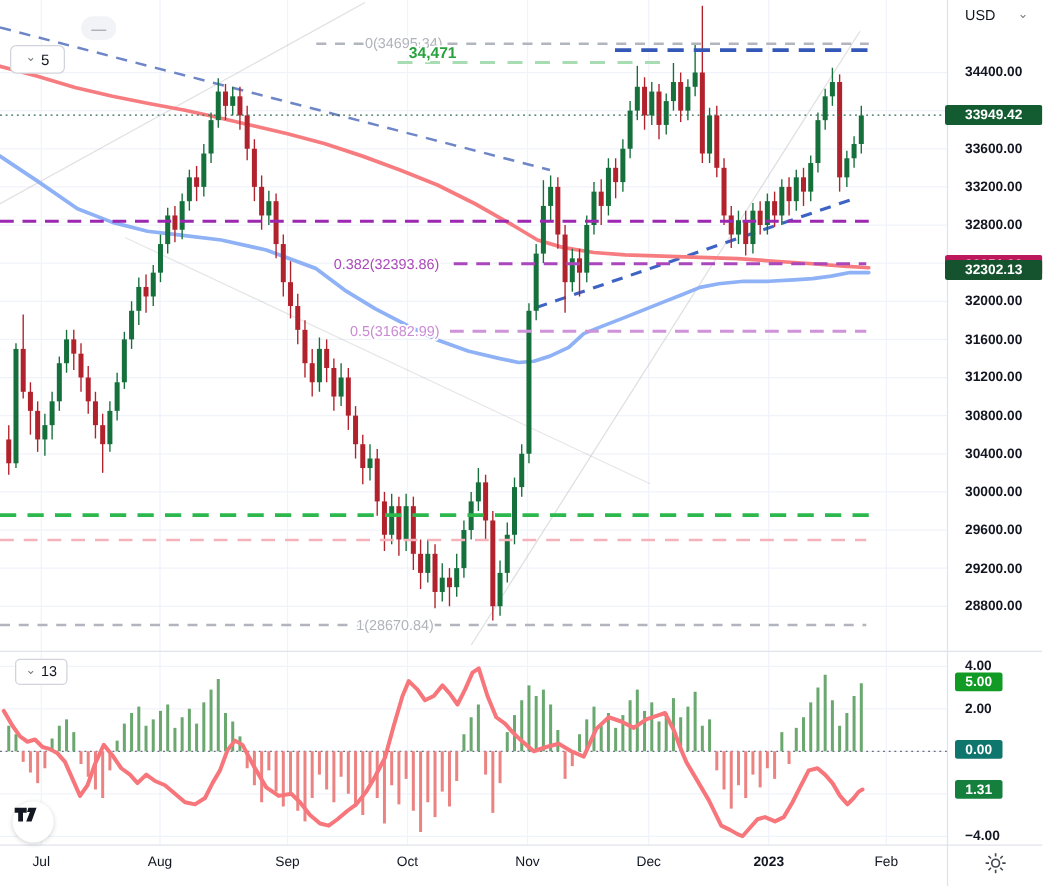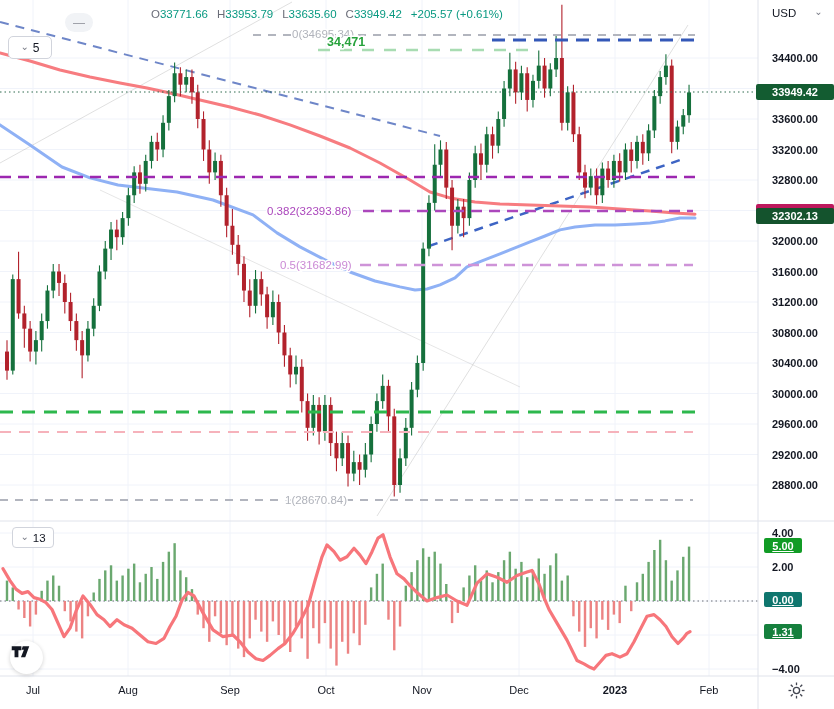--- a/index.html
+++ b/index.html
@@ -13,21 +13,21 @@
             background:#fff;border:1px solid #d1d4dc;border-radius:5px;font-size:12px;color:#131722;cursor:pointer;}
   .chev{color:#787b86;font-size:10px;line-height:1;transform:translateY(-1px);}
   .minus-btn{position:absolute;left:65px;top:13px;width:28px;height:19px;border-radius:10px;background:#f1f3f6;
              color:#9598a1;display:flex;align-items:center;justify-content:center;font-size:12px;cursor:pointer;}
   .usd-btn{position:absolute;left:772px;top:7px;font-size:11.5px;color:#131722;display:flex;gap:18px;align-items:center;cursor:pointer;}
   .axis-label{position:absolute;left:772px;font-size:11px;color:#131722;transform:translateY(-6px);font-weight:bold;}
   .time-label{position:absolute;top:684px;width:44px;text-align:center;font-size:11px;color:#131722;}
   .time-label.bold{font-weight:700;}
   .badge{position:absolute;left:756px;width:78px;height:16px;border-radius:2px;color:#fff;font-size:11px;
          font-weight:700;display:flex;align-items:center;justify-content:center;transform:translateY(-8px);}
-  .badge.small{left:764px;width:38px;height:15px;text-decoration:underline;}
+  .badge.small{left:764px;width:38px;height:15px;}
   .tv-logo{position:absolute;left:10px;top:641px;width:33px;height:33px;border-radius:50%;background:#fff;
            box-shadow:0 1px 4px rgba(0,0,0,0.18);display:flex;align-items:center;justify-content:center;}
   .gear{position:absolute;left:788px;top:682px;width:17px;height:17px;cursor:pointer;}
 </style>
 </head>
 <body>
 
 <div id="root">
 
   <svg id="chart-svg" width="834" height="709">
@@ -452,27 +452,20 @@
       <polyline points="3,568.7 10,580.6 16,589.1 22,593.4 28,591.6 34,597.6 40,599.3 46,602.7 52,609.5 58,623.1 64,636.7 70,628.2 76,611.2 83,595.9 90,604.4 97,614.6 104,619.7 110,626.5 117,619.7 124,624.8 132,628.2 140,635.0 148,641.8 156,643.5 164,638.4 170,626.5 176,616.3 182,600.1 188,592.5 194,595.9 203,612.9 213,629.9 223,636.7 233,635.0 240,641.8 248,652.0 256,658.8 263,660.5 270,655.4 278,648.6 285,643.5 293,633.3 300,621.4 308,606.1 315,580.6 322,556.8 327,544.9 334,551.7 340,560.2 347,556.8 354,548.3 360,555.1 366,563.6 372,551.7 378,538.1 383,534.7 390,556.8 397,573.8 404,578.9 410,585.7 417,592.5 427,601.0 437,597.6 447,595.0 457,601.0 467,605.3 477,583.1 487,573.8 497,577.2 507,582.3 517,575.5 527,572.1 532,570.4 539,584.0 544,597.6 549,609.5 557,623.1 567,640.1 577,660.5 584,663.9 590,667.3 594,669.0 600,662.2 606,655.4 612,653.7 620,657.1 627,653.7 634,641.8 640,629.9 647,616.3 654,614.6 660,619.7 666,626.5 672,636.7 678,643.5 683,638.4 687,633.3 690,631.6" fill="none" stroke="#f7767b" stroke-width="3.2" stroke-linejoin="round" stroke-linecap="round"></polyline>
       <line x1="0" y1="521" x2="834" y2="521" stroke="#e0e3eb" stroke-width="1"></line>
       <line x1="0" y1="676" x2="834" y2="676" stroke="#e0e3eb" stroke-width="1"></line>
       <line x1="758" y1="0" x2="758" y2="709" stroke="#e0e3eb" stroke-width="1"></line>
     </svg>
 
   <div class="minus-btn">
     <span>—</span>
   </div>
 
-  <div class="legend-row">
-    <span><span class="lab">O</span><span class="val">33771.66</span></span>
-    <span><span class="lab">H</span><span class="val">33953.79</span></span>
-    <span><span class="lab">L</span><span class="val">33635.60</span></span>
-    <span><span class="lab">C</span><span class="val">33949.42</span></span>
-    <span class="val">+205.57 (+0.61%)</span>
-  </div>
 
   <div class="pill-btn" style="left:8px;top:36px;width:42px;height:21px;">
     <span class="chev">⌄</span>
     <span>5</span>
   </div>
 
   <div class="pill-btn" style="left:12px;top:527px;width:40px;height:19px;font-size:11.5px;border-radius:4px;">
     <span class="chev">⌄</span>
     <span>13</span>
   </div>

